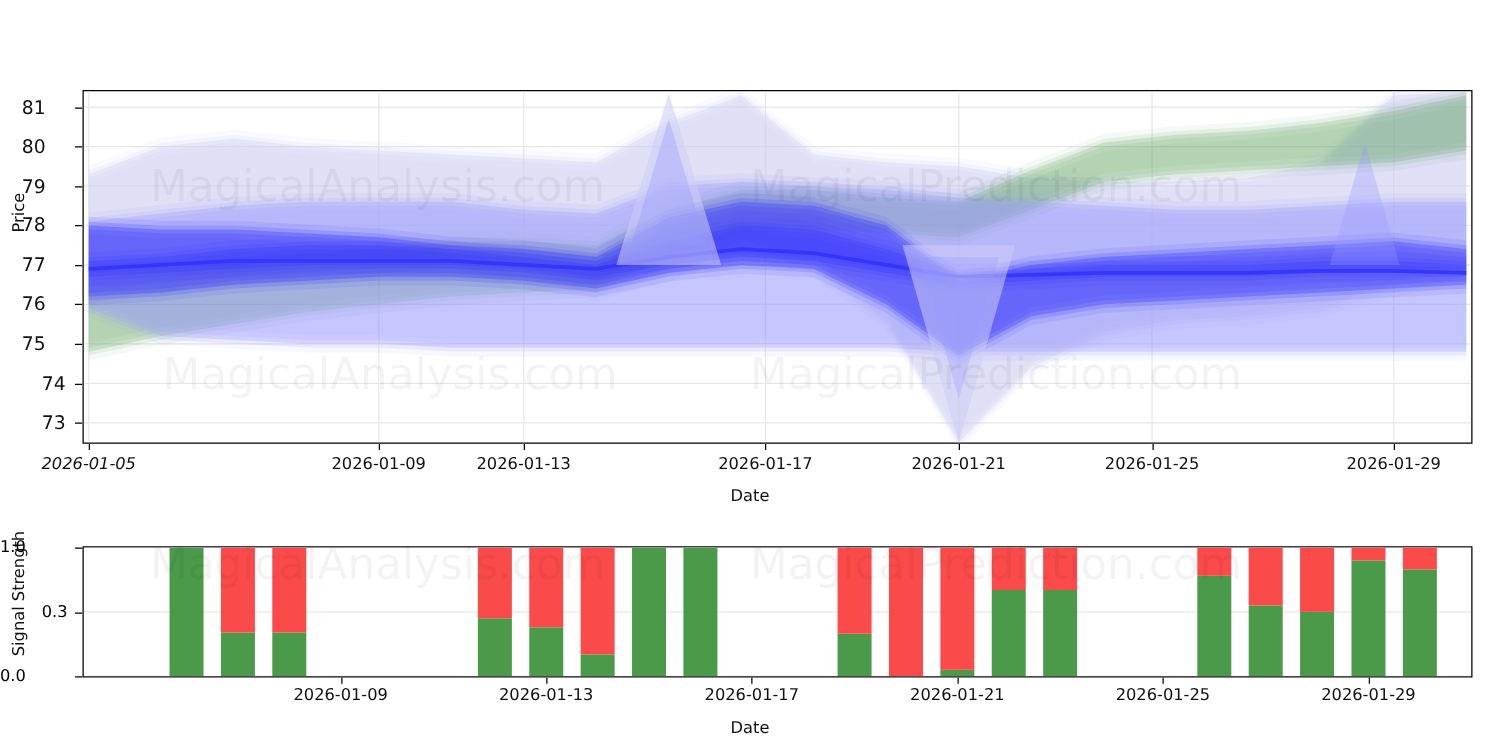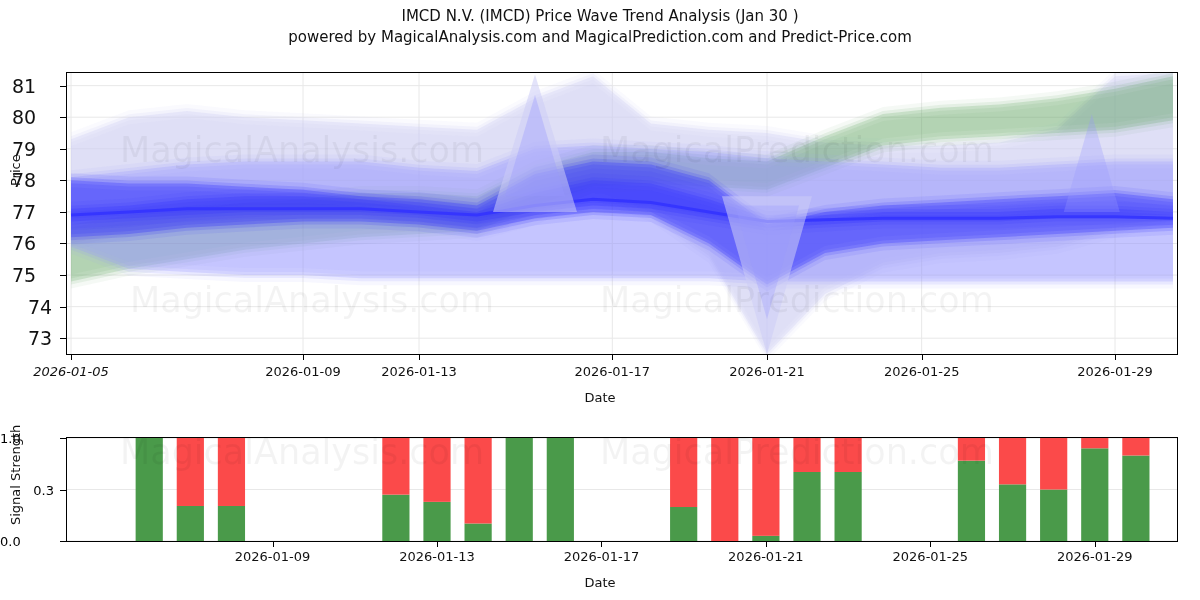--- a/index.html
+++ b/index.html
@@ -10,46 +10,42 @@
   .title-main{font-size:15px;color:#111;line-height:20px;}
   .title-sub{font-size:15px;color:#111;line-height:22px;}
 
   
   #price-panel{position:absolute;left:66px;top:72px;width:1112px;height:283px;
                border:1px solid #000;box-sizing:border-box;background:#fff;}
   #price-svg{position:absolute;left:0;top:0;width:100%;height:100%;}
 
   .ylabel-price{position:absolute;left:8px;top:186px;transform:rotate(-90deg);
                 transform-origin:0 0;font-size:13px;color:#111;white-space:nowrap;}
-  .ytick{position:absolute;right:0;font-size:19px;color:#111;text-align:left;
-         width:40px;transform:translateY(-50%);padding-left:12px;}
+  .ytick{position:absolute;right:0;font-size:15px;color:#111;text-align:center;
+         width:40px;transform:translateY(-50%);}
   .xtick{position:absolute;font-size:13px;color:#111;transform:translateX(-50%);white-space:nowrap;}
   .xlabel{position:absolute;width:1200px;left:0;text-align:center;font-size:13px;color:#111;}
 
   
   #signal-panel{position:absolute;left:66px;top:437px;width:1112px;height:105px;
                 border:1px solid #000;box-sizing:border-box;background:#fff;overflow:hidden;}
   #signal-svg{position:absolute;left:0;top:0;width:100%;height:100%;}
   .panel-title{position:absolute;left:0;width:1200px;text-align:center;font-size:14px;color:#111;}
   .ylabel-signal{position:absolute;left:8px;top:525px;transform:rotate(-90deg);
                  transform-origin:0 0;font-size:13px;color:#111;white-space:nowrap;}
 
   .tick-mark{position:absolute;background:#000;}
   .wm{position:absolute;font-size:35px;color:#000;opacity:0.045;white-space:nowrap;
       font-family:"DejaVu Sans","Liberation Sans",sans-serif;pointer-events:none;}
 </style>
 </head>
 <body>
 
 <div id="root">
 
-  <div class="title-block">
-    <div class="title-main">IMCD N.V. (IMCD) Price Wave Trend Analysis (Jan 30 )</div>
-    <div class="title-sub">powered by MagicalAnalysis.com and MagicalPrediction.com and Predict-Price.com</div>
-  </div>
 
   <div class="ylabel-price">Price</div>
   <div id="price-yticks">
       <div class="ytick" style="top: 338.213px; left: 16px; width: 54px; position: absolute;">73</div>
       <div class="tick-mark" style="left: 60px; top: 338.213px; width: 6px; height: 1px;"></div>
       <div class="ytick" style="top: 306.64px; left: 16px; width: 54px; position: absolute;">74</div>
       <div class="tick-mark" style="left: 60px; top: 306.64px; width: 6px; height: 1px;"></div>
       <div class="ytick" style="top: 275.067px; left: 0px; width: 54px; position: absolute;">75</div>
       <div class="tick-mark" style="left: 60px; top: 275.067px; width: 6px; height: 1px;"></div>
       <div class="ytick" style="top: 243.494px; left: 0px; width: 54px; position: absolute;">76</div>

